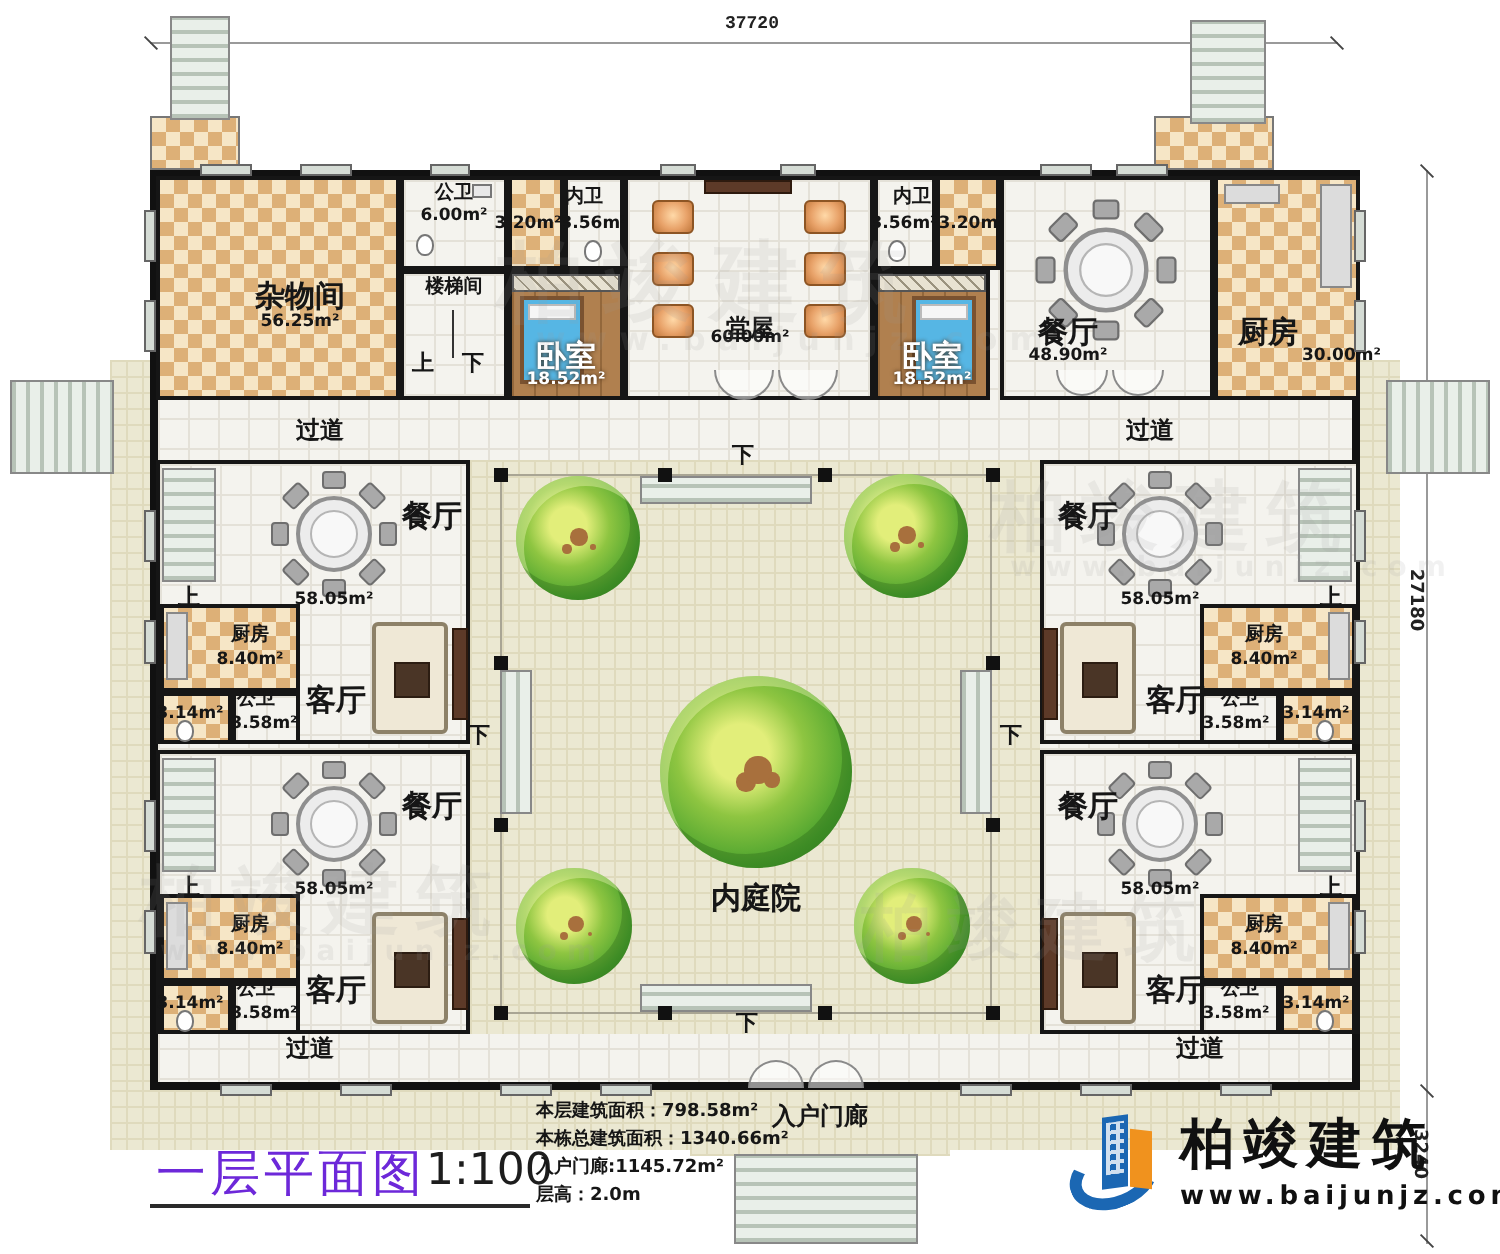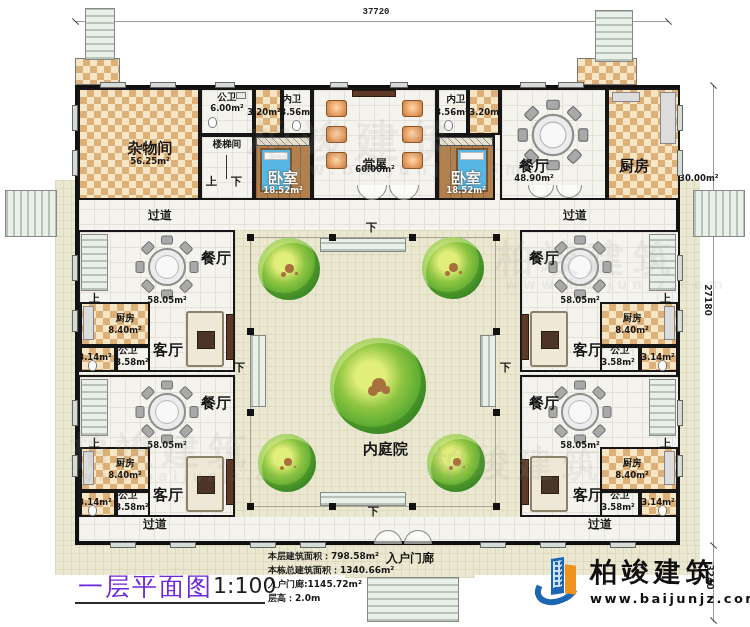--- a/index.html
+++ b/index.html
@@ -100,21 +100,21 @@
   <div class="abs updown" style="left:366px;top:222px;">下</div>
   <div class="abs updown" style="left:368px;top:506px;">下</div>
   <div class="abs updown" style="left:234px;top:362px;">下</div>
   <div class="abs updown" style="left:500px;top:362px;">下</div>
 
   <div class="abs tree" style="left:330px;top:338px;width:96px;height:96px;"></div>
   <div class="abs tree" style="left:258px;top:238px;width:62px;height:62px;"></div>
   <div class="abs tree" style="left:422px;top:237px;width:62px;height:62px;"></div>
   <div class="abs tree" style="left:258px;top:434px;width:58px;height:58px;"></div>
   <div class="abs tree" style="left:427px;top:434px;width:58px;height:58px;"></div>
-  <div class="abs rlabel" style="left:348px;top:443px;width:60px;text-align:right;">内庭院</div>
+  <div class="abs rlabel" style="left:348px;top:443px;width:60px;">内庭院</div>
 
   <div class="abs checker room" style="left:78px;top:88px;width:122px;height:112px;"></div>
   <div class="abs rlabel" style="left:110px;top:142px;width:80px;">杂物间</div>
   <div class="abs rarea" style="left:110px;top:156px;width:80px;">56.25m²</div>
 
   <div class="abs tile room" style="left:200px;top:88px;width:54px;height:47px;"></div>
   <div class="abs small-l" style="left:204px;top:92px;width:46px;">公卫</div>
   <div class="abs rarea" style="left:204px;top:103px;width:46px;">6.00m²</div>
   <div class="abs toilet" style="left:208px;top:117px;"></div>
   <div class="abs sink" style="left:236px;top:92px;"></div>
@@ -182,21 +182,21 @@
     </div>
   <div class="abs rlabel" style="left:508px;top:160px;width:52px;">餐厅</div>
   <div class="abs rarea" style="left:506px;top:173px;width:56px;">48.90m²</div>
   <div class="abs door dn" style="left:528px;top:185px;width:26px;height:13px;"></div>
   <div class="abs door dn" style="left:556px;top:185px;width:26px;height:13px;"></div>
 
   <div class="abs checker room" style="left:607px;top:88px;width:73px;height:112px;"></div>
   <div class="abs counter" style="left:660px;top:92px;width:16px;height:52px;"></div>
   <div class="abs counter" style="left:612px;top:92px;width:28px;height:10px;"></div>
   <div class="abs rlabel" style="left:608px;top:160px;width:52px;">厨房</div>
-  <div class="abs rarea" style="left:634px;top:173px;width:58px;padding-left:45px;">30.00m²</div>
+  <div class="abs rarea" style="left:606px;top:173px;width:58px;padding-left:45px;">30.00m²</div>
 
   <div class="abs rlabel" style="left:130px;top:209px;width:60px;font-size:12px;">过道</div>
   <div class="abs rlabel" style="left:545px;top:209px;width:60px;font-size:12px;">过道</div>
   <div class="abs rlabel" style="left:125px;top:518px;width:60px;font-size:12px;">过道</div>
   <div class="abs rlabel" style="left:570px;top:518px;width:60px;font-size:12px;">过道</div>
 
   <div class="abs tile room" style="left:78px;top:230px;width:157px;height:142px;"></div>
   <div class="abs stairs-v" style="left:81px;top:234px;width:27px;height:57px;"></div>
   <div class="abs updown" style="left:89px;top:293px;">上</div>
   <div class="abs dt" style="left:130px;top:230px;">

